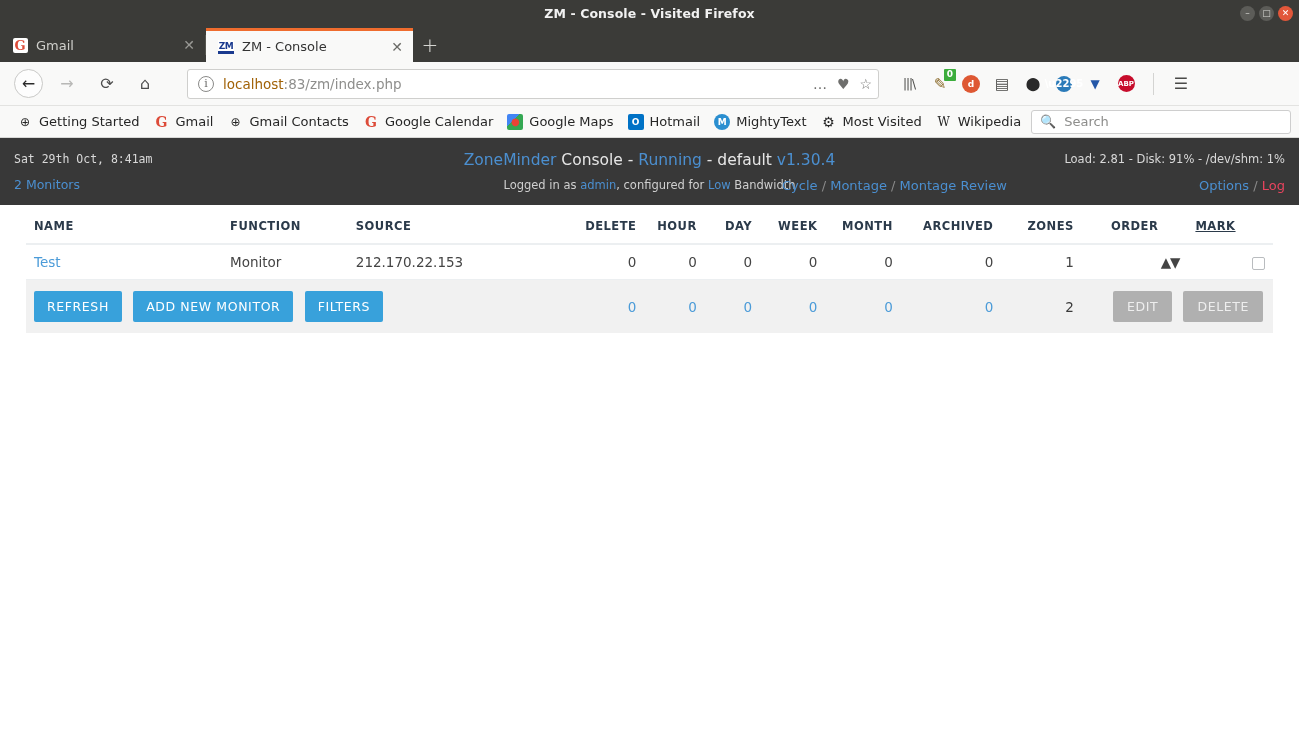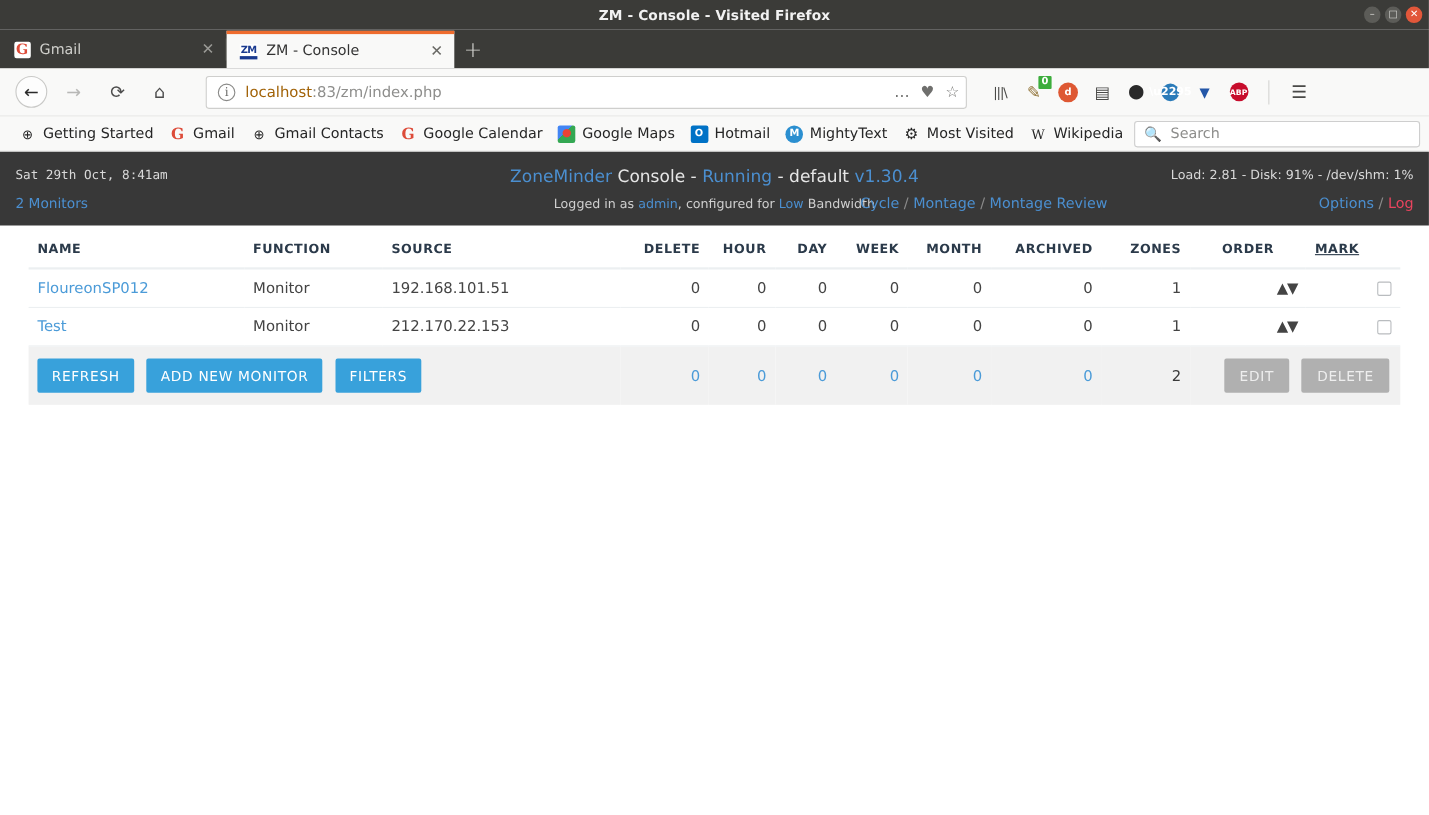--- a/index.html
+++ b/index.html
@@ -595,34 +595,20 @@
           <th style="width:55px;">DAY</th>
           <th style="width:65px;">WEEK</th>
           <th style="width:75px;">MONTH</th>
           <th style="width:100px;">ARCHIVED</th>
           <th style="width:80px;">ZONES</th>
           <th style="width:105px;text-align:center;">ORDER</th>
           <th style="width:85px;text-align:left;text-decoration:underline;">MARK</th>
         </tr>
       </thead>
       <tbody>
-        <tr>
-          <td class="l name"><a>FloureonSP012</a></td>
-          <td class="l func">Monitor</td>
-          <td class="l src">192.168.101.51</td>
-          <td class="num">0</td>
-          <td class="num">0</td>
-          <td class="num">0</td>
-          <td class="num">0</td>
-          <td class="num">0</td>
-          <td class="num">0</td>
-          <td class="num">1</td>
-          <td class="order">▲▼</td>
-          <td class="mark"><span class="chk"></span></td>
-        </tr>
         <tr>
           <td class="l name"><a>Test</a></td>
           <td class="l func">Monitor</td>
           <td class="l src">212.170.22.153</td>
           <td class="num">0</td>
           <td class="num">0</td>
           <td class="num">0</td>
           <td class="num">0</td>
           <td class="num">0</td>
           <td class="num">0</td>

